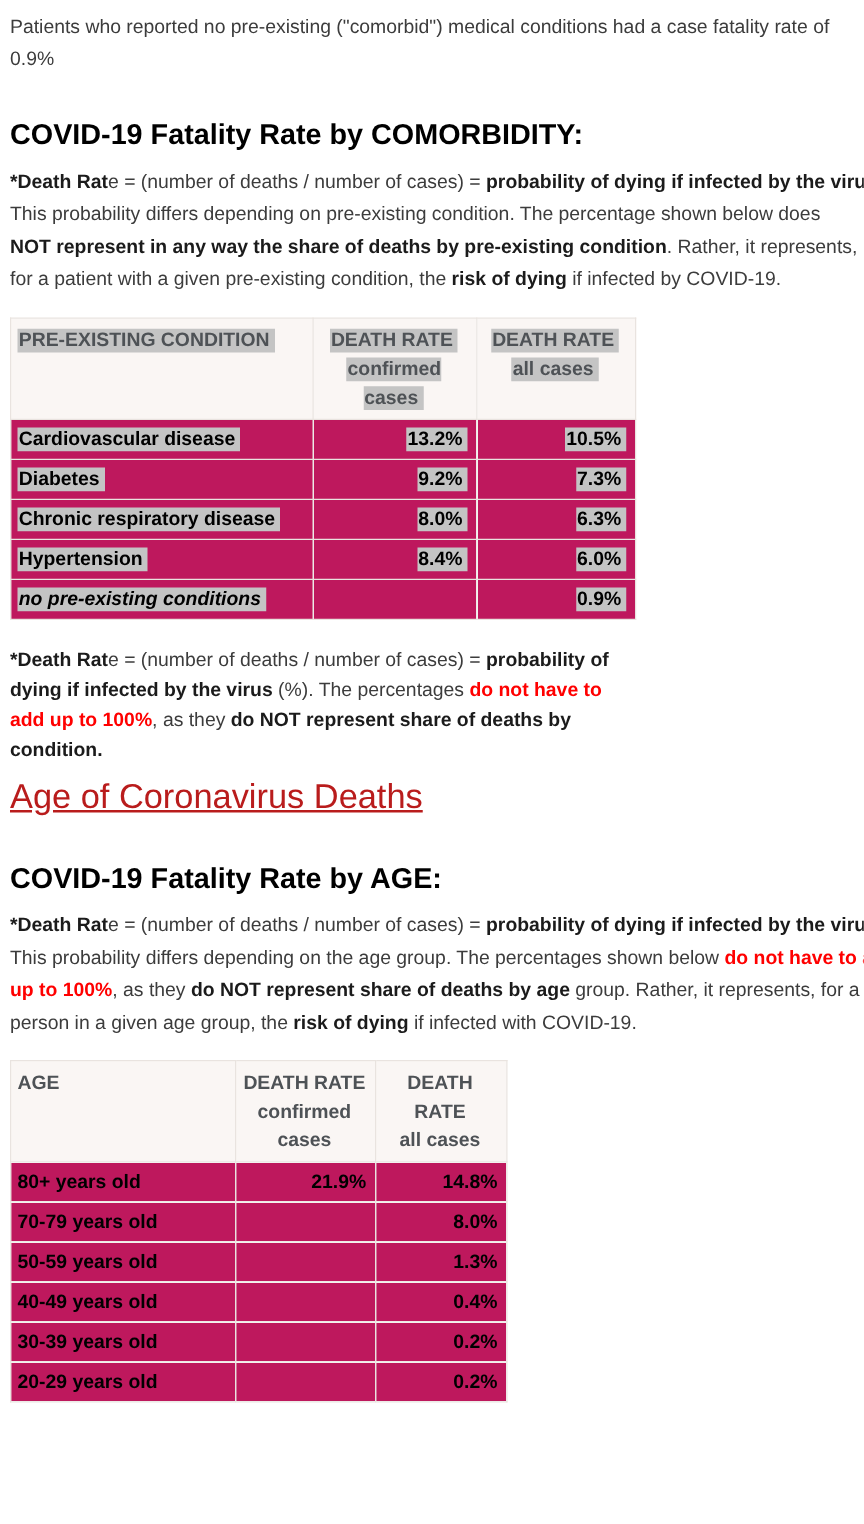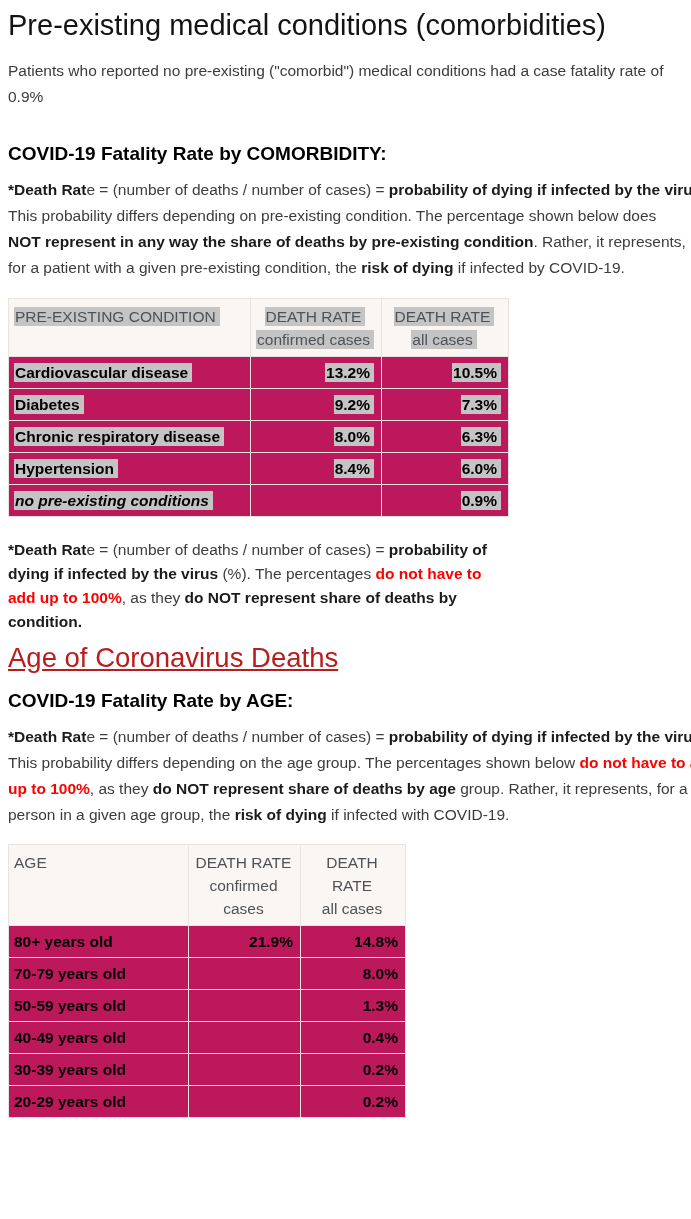--- a/index.html
+++ b/index.html
@@ -14,40 +14,40 @@
   h1.page-title {
     font-size: 29px; font-weight: 400; color: #141414;
     margin: 0 0 16px 0; letter-spacing: 0;
   }
   h2.age-title {
     font-size: 27.5px; font-weight: 400; color: #b91c1c;
     margin: 8px 0 0 0;
     text-decoration: underline;
   }
   h3.section-heading {
-    font-size: 19px; font-weight: 700; color: #000;
+    font-size: 23px; font-weight: 700; color: #000;
     margin: 33px 0 0 0;
   }
   p { margin: 0; }
   .intro-line { line-height: 26px; margin-bottom: 5px; width: 683px; }
   .lead-line { margin-top: 12px; line-height: 26px; white-space: nowrap; }
   .desc { line-height: 26px; width: 683px; }
   .desc.wide { width: 714px; }
   .b { font-weight: 700; color: #1b1b1b; }
   .red { color: #ff0000; }
 
   table.data-table {
     border-collapse: collapse; table-layout: fixed;
     margin-top: 17px; font-size: 15.5px;
   }
   table.data-table th, table.data-table td {
     border: 1px solid #e9e3df; overflow: hidden;
   }
   table.data-table th {
-    background: #faf6f4; font-weight: 400; color: #4e5256;
+    background: #faf6f4; font-weight: 700; color: #4e5256;
     vertical-align: top; padding: 6px 7px 5px 5px;
     line-height: 23px;
   }
   table.data-table th.h-left { text-align: left; }
   table.data-table th.h-right { text-align: center; }
   table.data-table td {
     font-weight: 700; color: #000;
     padding: 6px 7px 6px 5px; line-height: 19px;
     vertical-align: middle; background: #be185d;
   }
@@ -62,21 +62,20 @@
     margin-top: 21px; width: 482px; line-height: 24px;
   }
   #t2 { margin-top: 16px; }
   #t2 th { line-height: 23px; }
 </style>
 </head>
 <body>
 
 <div class="container">
 
-  <h1 class="page-title">Pre-existing medical conditions (comorbidities)</h1>
 
   <p class="intro-line">Patients who reported no pre-existing ("comorbid") medical conditions had a case fatality rate of 0.9%</p>
 
   <h3 class="section-heading">COVID-19 Fatality Rate by COMORBIDITY:</h3>
 
   <p class="lead-line"><span class="b">*Death Rat</span><span>e = (number of deaths / number of cases) = </span><span class="b">probability of dying if infected by the virus</span></p>
   <p class="desc"><span>This probability differs depending on pre-existing condition. The percentage shown below does </span><span class="b">NOT represent in any way the share of deaths by pre-existing condition</span><span>. Rather, it represents, for a patient with a given pre-existing condition, the </span><span class="b">risk of dying</span><span> if infected by COVID-19.</span></p>
 
   <table class="data-table" id="t1">
     <colgroup>
@@ -125,21 +124,21 @@
           <td class="c-num"></td>
           <td class="c-num"><span class="hl">0.9%</span></td>
         </tr>
       </tbody>
   </table>
 
   <p class="footnote"><span class="b">*Death Rat</span><span>e = (number of deaths / number of cases) = </span><span class="b">probability of dying if infected by the virus</span><span> (%). The percentages </span><span class="b red">do not have to add up to 100%</span><span>, as they </span><span class="b">do NOT represent share of deaths by condition.</span></p>
 
   <h2 class="age-title">Age of Coronavirus Deaths</h2>
 
-  <h3 class="section-heading" style="margin-top:16px">COVID-19 Fatality Rate by AGE:</h3>
+  <h3 class="section-heading" style="margin-top:36px">COVID-19 Fatality Rate by AGE:</h3>
 
   <p class="lead-line"><span class="b">*Death Rat</span><span>e = (number of deaths / number of cases) = </span><span class="b">probability of dying if infected by the virus</span></p>
   <p class="desc wide"><span>This probability differs depending on the age group. The percentages shown below </span><span class="b red">do not have to add up to 100%</span><span>, as they </span><span class="b">do NOT represent share of deaths by age</span><span> group. Rather, it represents, for a person in a given age group, the </span><span class="b">risk of dying</span><span> if infected with COVID-19.</span></p>
 
   <table class="data-table" id="t2">
     <colgroup>
         <col style="width:180px">
         <col style="width:112px">
         <col style="width:105px">
       </colgroup>

